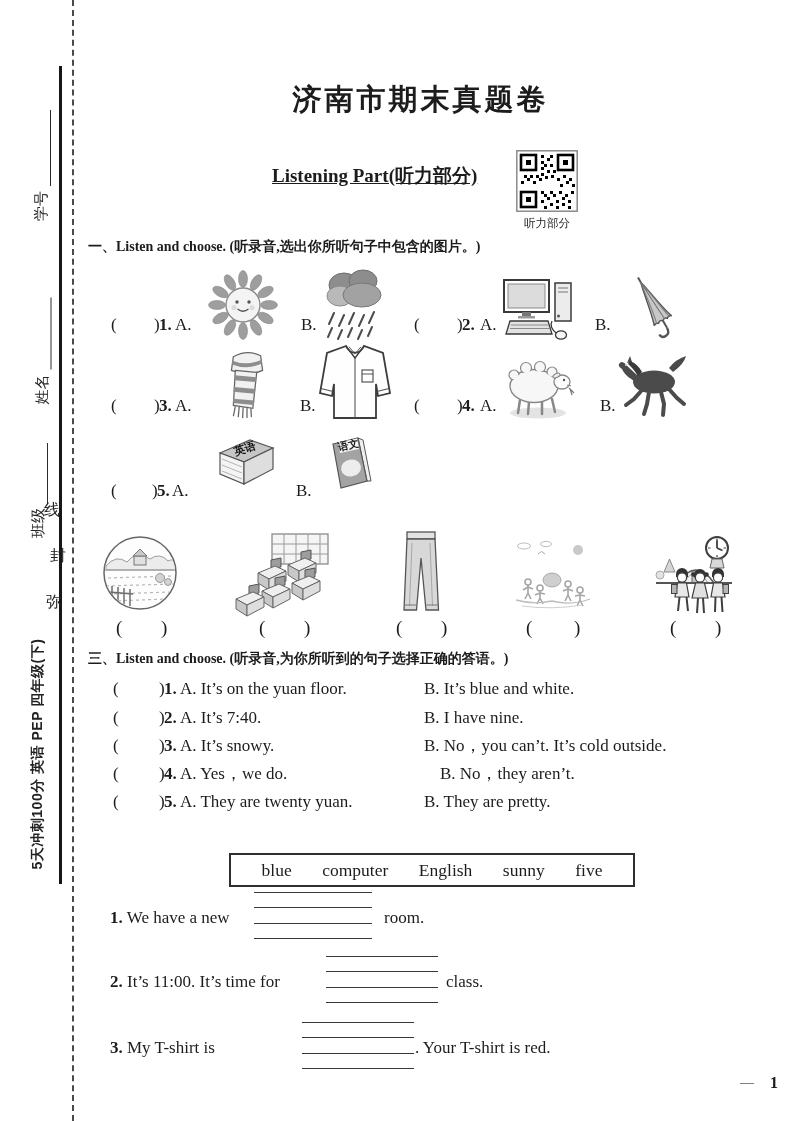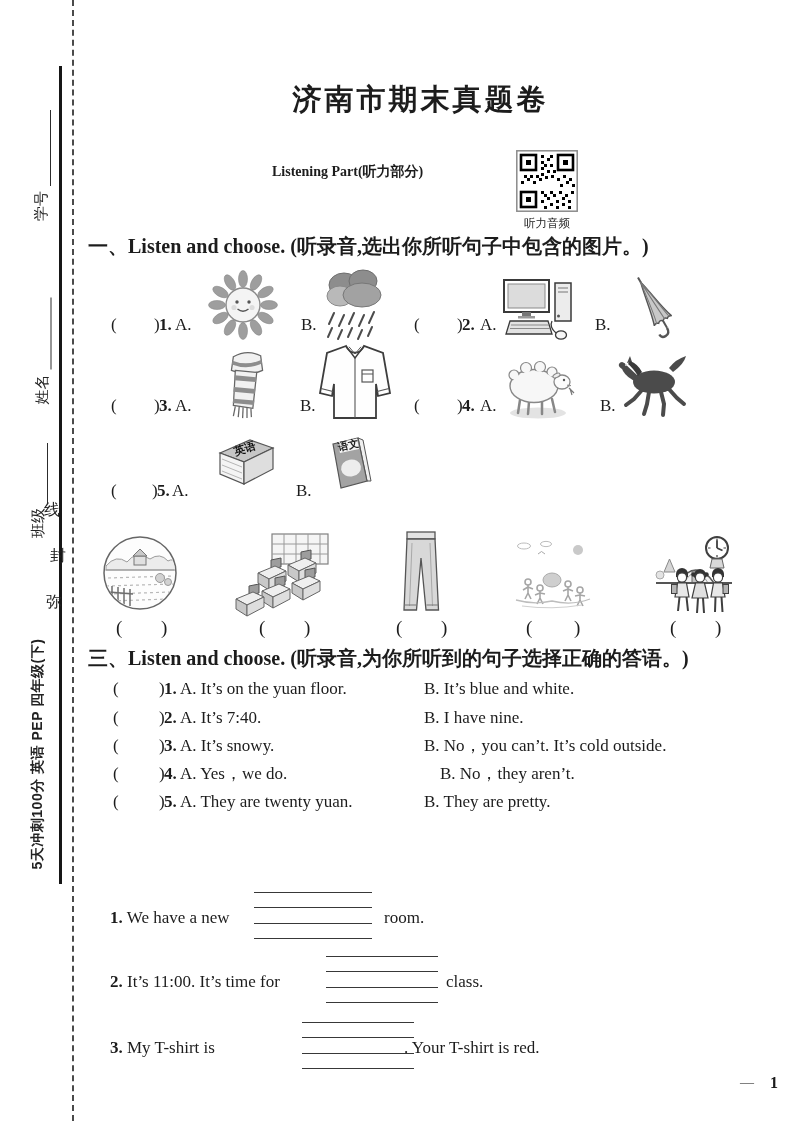--- a/index.html
+++ b/index.html
@@ -12,23 +12,23 @@
   .dash-line{left:72px;top:0;height:1121px;width:0;border-left:2px dashed #4a4a4a;}
   .rot{transform:rotate(-90deg);white-space:nowrap;display:flex;align-items:flex-end;gap:5px;
        font-family:"Liberation Sans","DejaVu Sans",sans-serif;font-size:15px;color:#222;height:22px;}
   .ul{display:inline-block;border-bottom:1.6px solid #2c2c2c;height:14px;}
   .sealchar{font-family:"Liberation Sans","DejaVu Sans",sans-serif;font-size:16px;color:#222;width:20px;text-align:center;}
   .bookedition{font-weight:700;font-size:14px;letter-spacing:.5px;}
   
   .main{position:absolute;left:88px;top:0;width:665px;height:965px;}
   .title{top:80px;left:0;width:100%;text-align:center;font-family:"Liberation Sans","DejaVu Sans",sans-serif;
          font-weight:700;font-size:29px;letter-spacing:3px;}
-  .lp-title{font-weight:700;font-size:14px;white-space:nowrap;}
+  .lp-title{font-weight:700;font-size:19px;white-space:nowrap;text-decoration:underline;}
   .qr-caption{font-family:"Liberation Sans","DejaVu Sans",sans-serif;font-size:11.5px;text-align:center;}
-  .hd{font-weight:700;font-size:20px;line-height:21px;white-space:nowrap;left:0;}
+  .hd{font-weight:700;font-size:14px;line-height:21px;white-space:nowrap;left:0;}
   .t{font-size:17px;line-height:20px;white-space:nowrap;}
   .bn{font-weight:700;}
   .row{left:0;width:100%;}
   .paren2{font-size:19px;}
   .bank{left:141px;top:853px;width:402px;height:30px;border:2px solid #2e2e2e;display:flex;
         justify-content:space-evenly;align-items:center;font-size:17.5px;}
   .wgrid{border-top:1.6px solid #383838;}
   .wgrid>div{height:14.4px;border-bottom:1.6px solid #383838;}
   .footer{left:740px;top:1074px;display:flex;align-items:center;gap:16px;}
   .footer .dash{color:#555;font-size:14px;}
@@ -116,21 +116,21 @@
           <rect x="49" y="44" width="3" height="3"></rect>
           <rect x="52" y="50" width="3" height="3"></rect>
         <rect x="55" y="41" width="3" height="3"></rect>
           <rect x="34" y="53" width="3" height="3"></rect>
           <rect x="28" y="56" width="3" height="3"></rect>
           <rect x="40" y="56" width="3" height="3"></rect>
         <rect x="46" y="53" width="3" height="3"></rect>
           <rect x="52" y="56" width="3" height="3"></rect>
       </g>
     </svg>
-    <div class="abs qr-caption" style="left:424px;top:216px;width:70px">听力音频</div>
+    <div class="abs qr-caption" style="left:424px;top:216px;width:70px">听力部分</div>
 
     <div class="abs hd" style="top:236px">一、Listen and choose. (听录音,选出你所听句子中包含的图片。)</div>
 
     <div class="abs row" style="top:258px;height:86px">
       <span class="abs t" style="left:23px;bottom:9px">(</span>
       <span class="abs t" style="left:66px;bottom:9px">)</span>
       <span class="abs t bn" style="left:71px;bottom:9px">1.</span>
       <span class="abs t" style="left:87px;bottom:9px">A.</span>
       <svg class="abs" style="left:119px;bottom:1px" width="72" height="78" viewBox="0 0 72 78">
         <g fill="#9e9e9e" stroke="#7f7f7f" stroke-width=".5">
@@ -453,20 +453,27 @@
     </div>
     <div class="abs row" style="top:792px">
       <span class="abs t" style="left:25px">(</span>
       <span class="abs t" style="left:71px">)</span>
       <span class="abs t bn" style="left:76px">5.</span>
       <span class="abs t" style="left:92px">A. They are twenty yuan.</span>
       <span class="abs t" style="left:336px">B. They are pretty.</span>
     </div>
 
 
+    <div class="abs bank">
+      <span>blue</span>
+      <span>computer</span>
+      <span>English</span>
+      <span>sunny</span>
+      <span>five</span>
+    </div>
 
     <div class="abs t" style="left:22px;top:908px">
       <span class="bn">1.</span>
       <span>We have a new</span>
     </div>
     <div class="abs wgrid" style="left:166px;top:892px;width:118px">
         <div></div>
         <div></div>
         <div></div>
       </div>
@@ -485,21 +492,21 @@
 
     <div class="abs t" style="left:22px;top:1038px">
       <span class="bn">3.</span>
       <span>My T-shirt is</span>
     </div>
     <div class="abs wgrid" style="left:214px;top:1022px;width:112px">
         <div></div>
         <div></div>
         <div></div>
       </div>
-    <span class="abs t" style="left:316px;top:1038px">.  Your T-shirt is red.</span>
+    <span class="abs t" style="left:327px;top:1038px">.  Your T-shirt is red.</span>
 
   </div>
 
   <div class="abs footer">
     <span class="dash">—</span>
     <span class="num">1</span>
   </div>
 
 </div>
 

